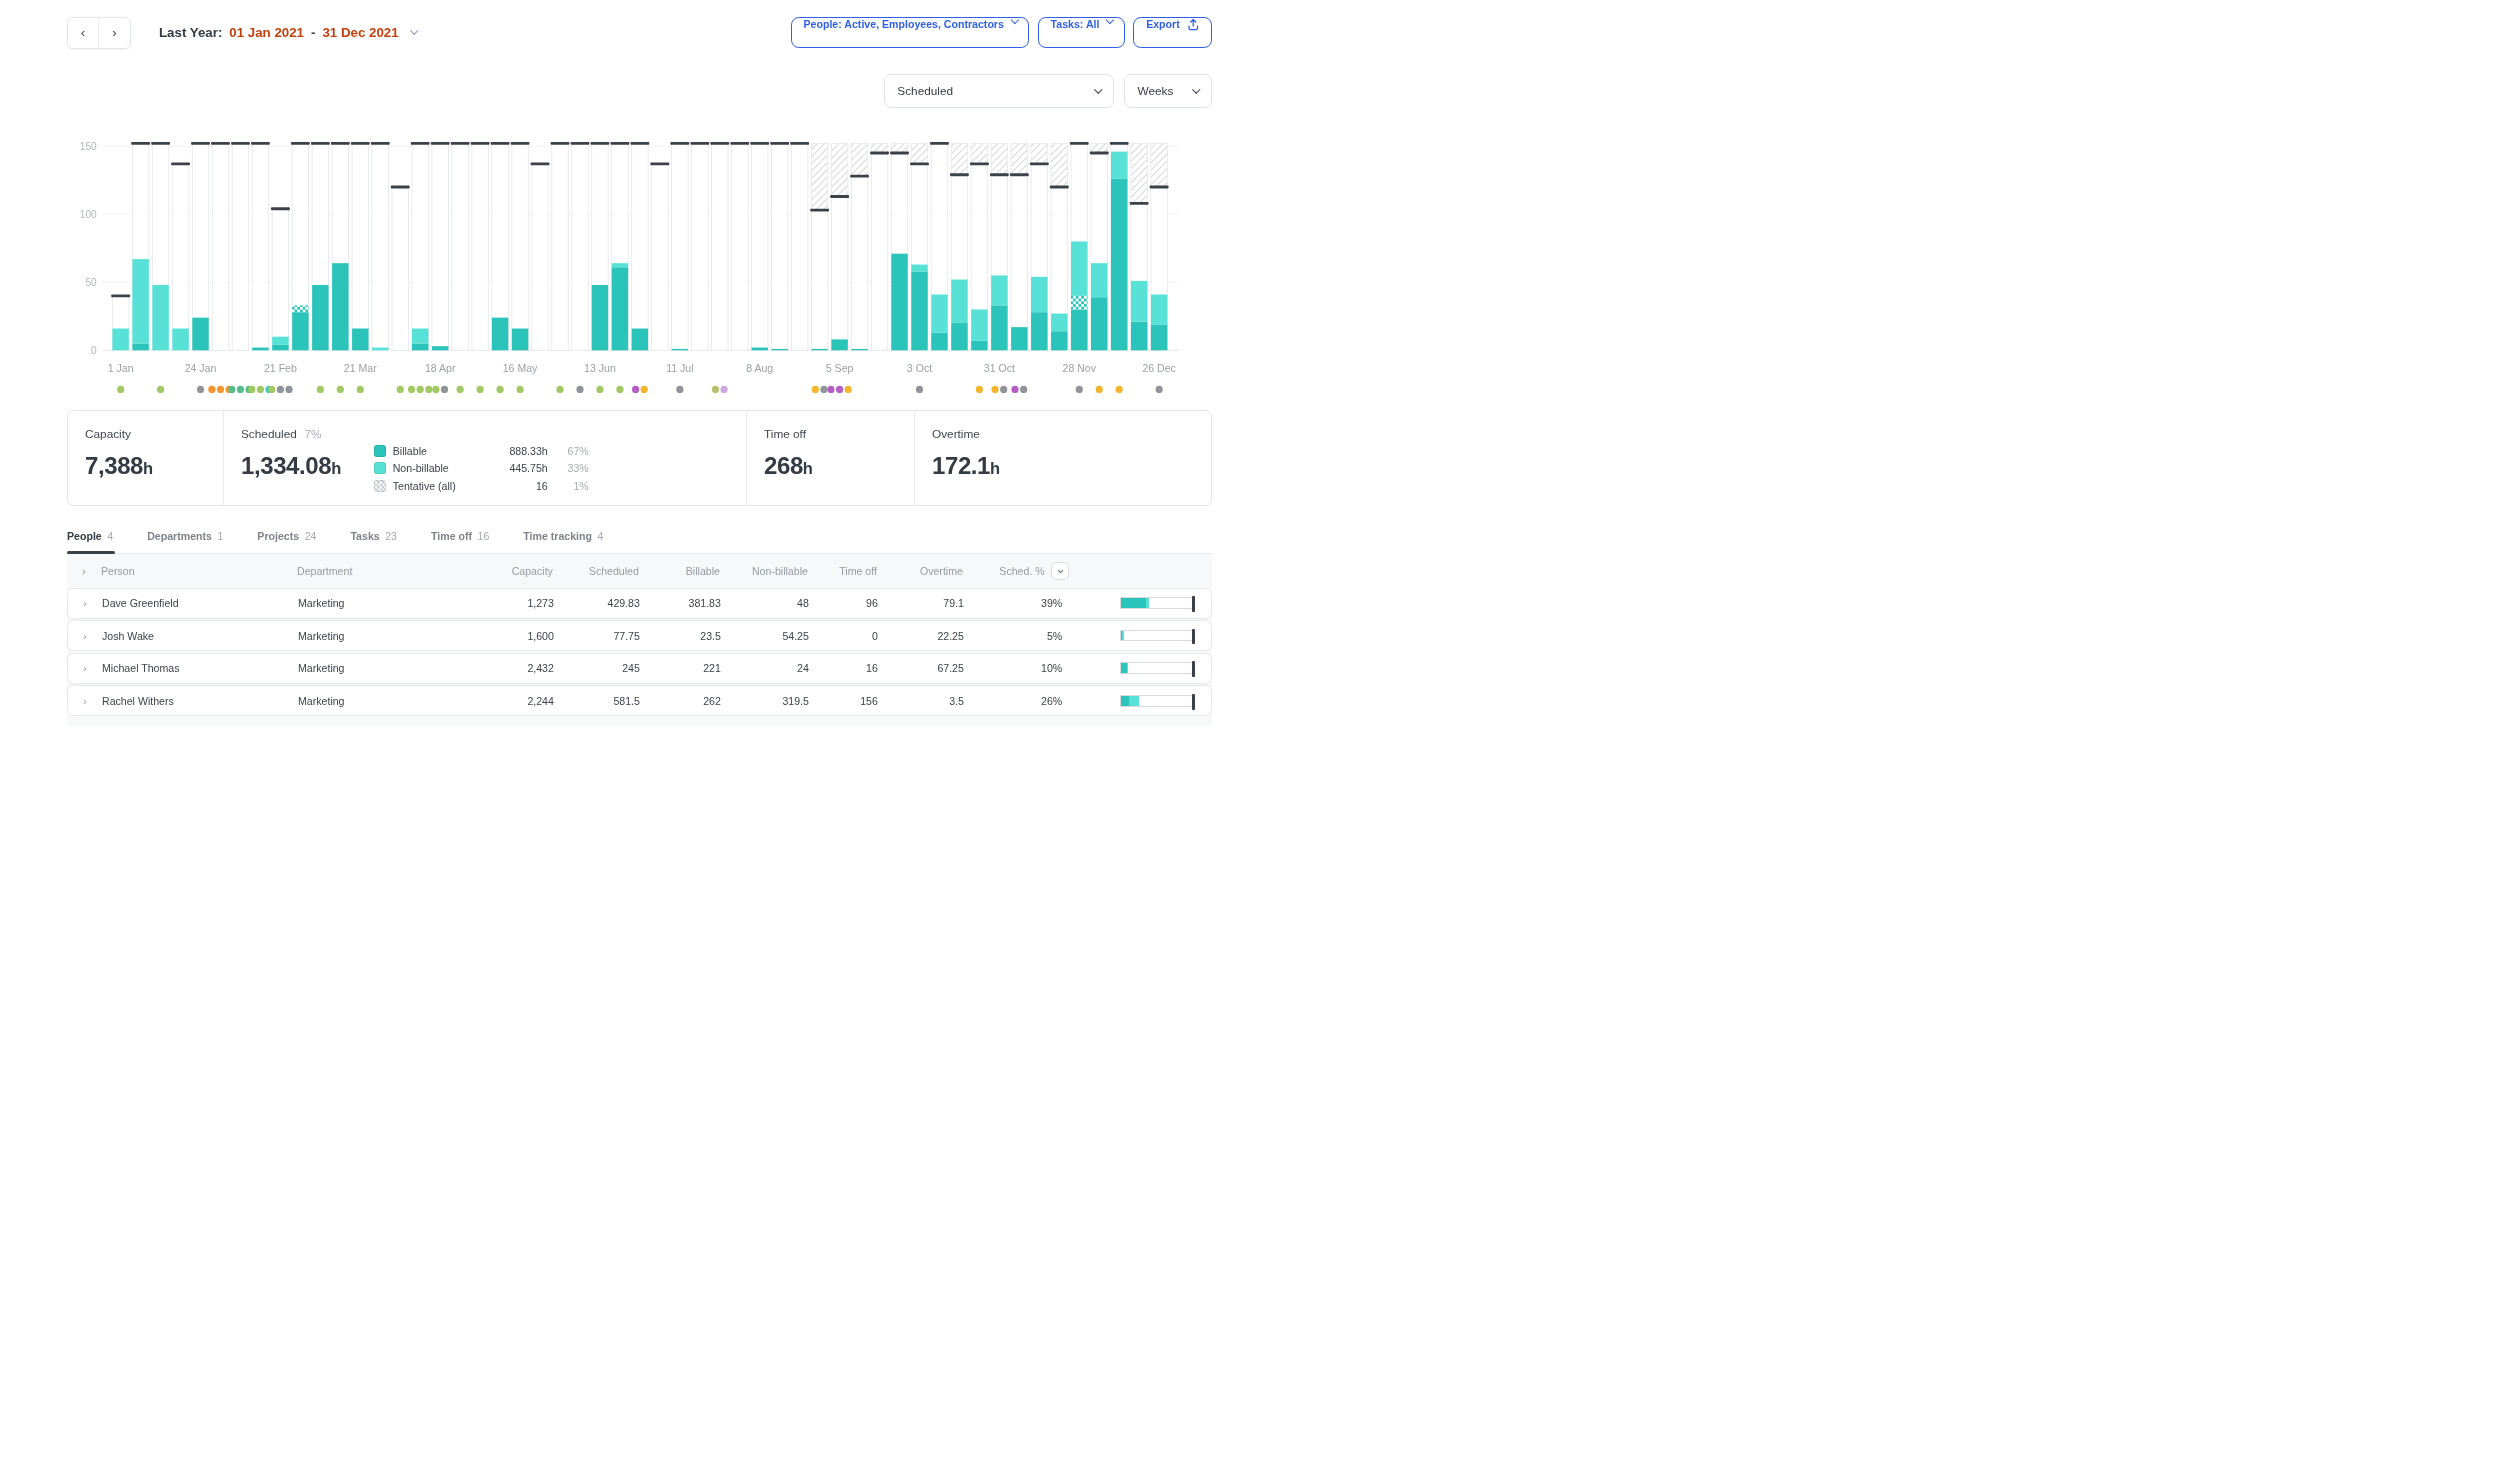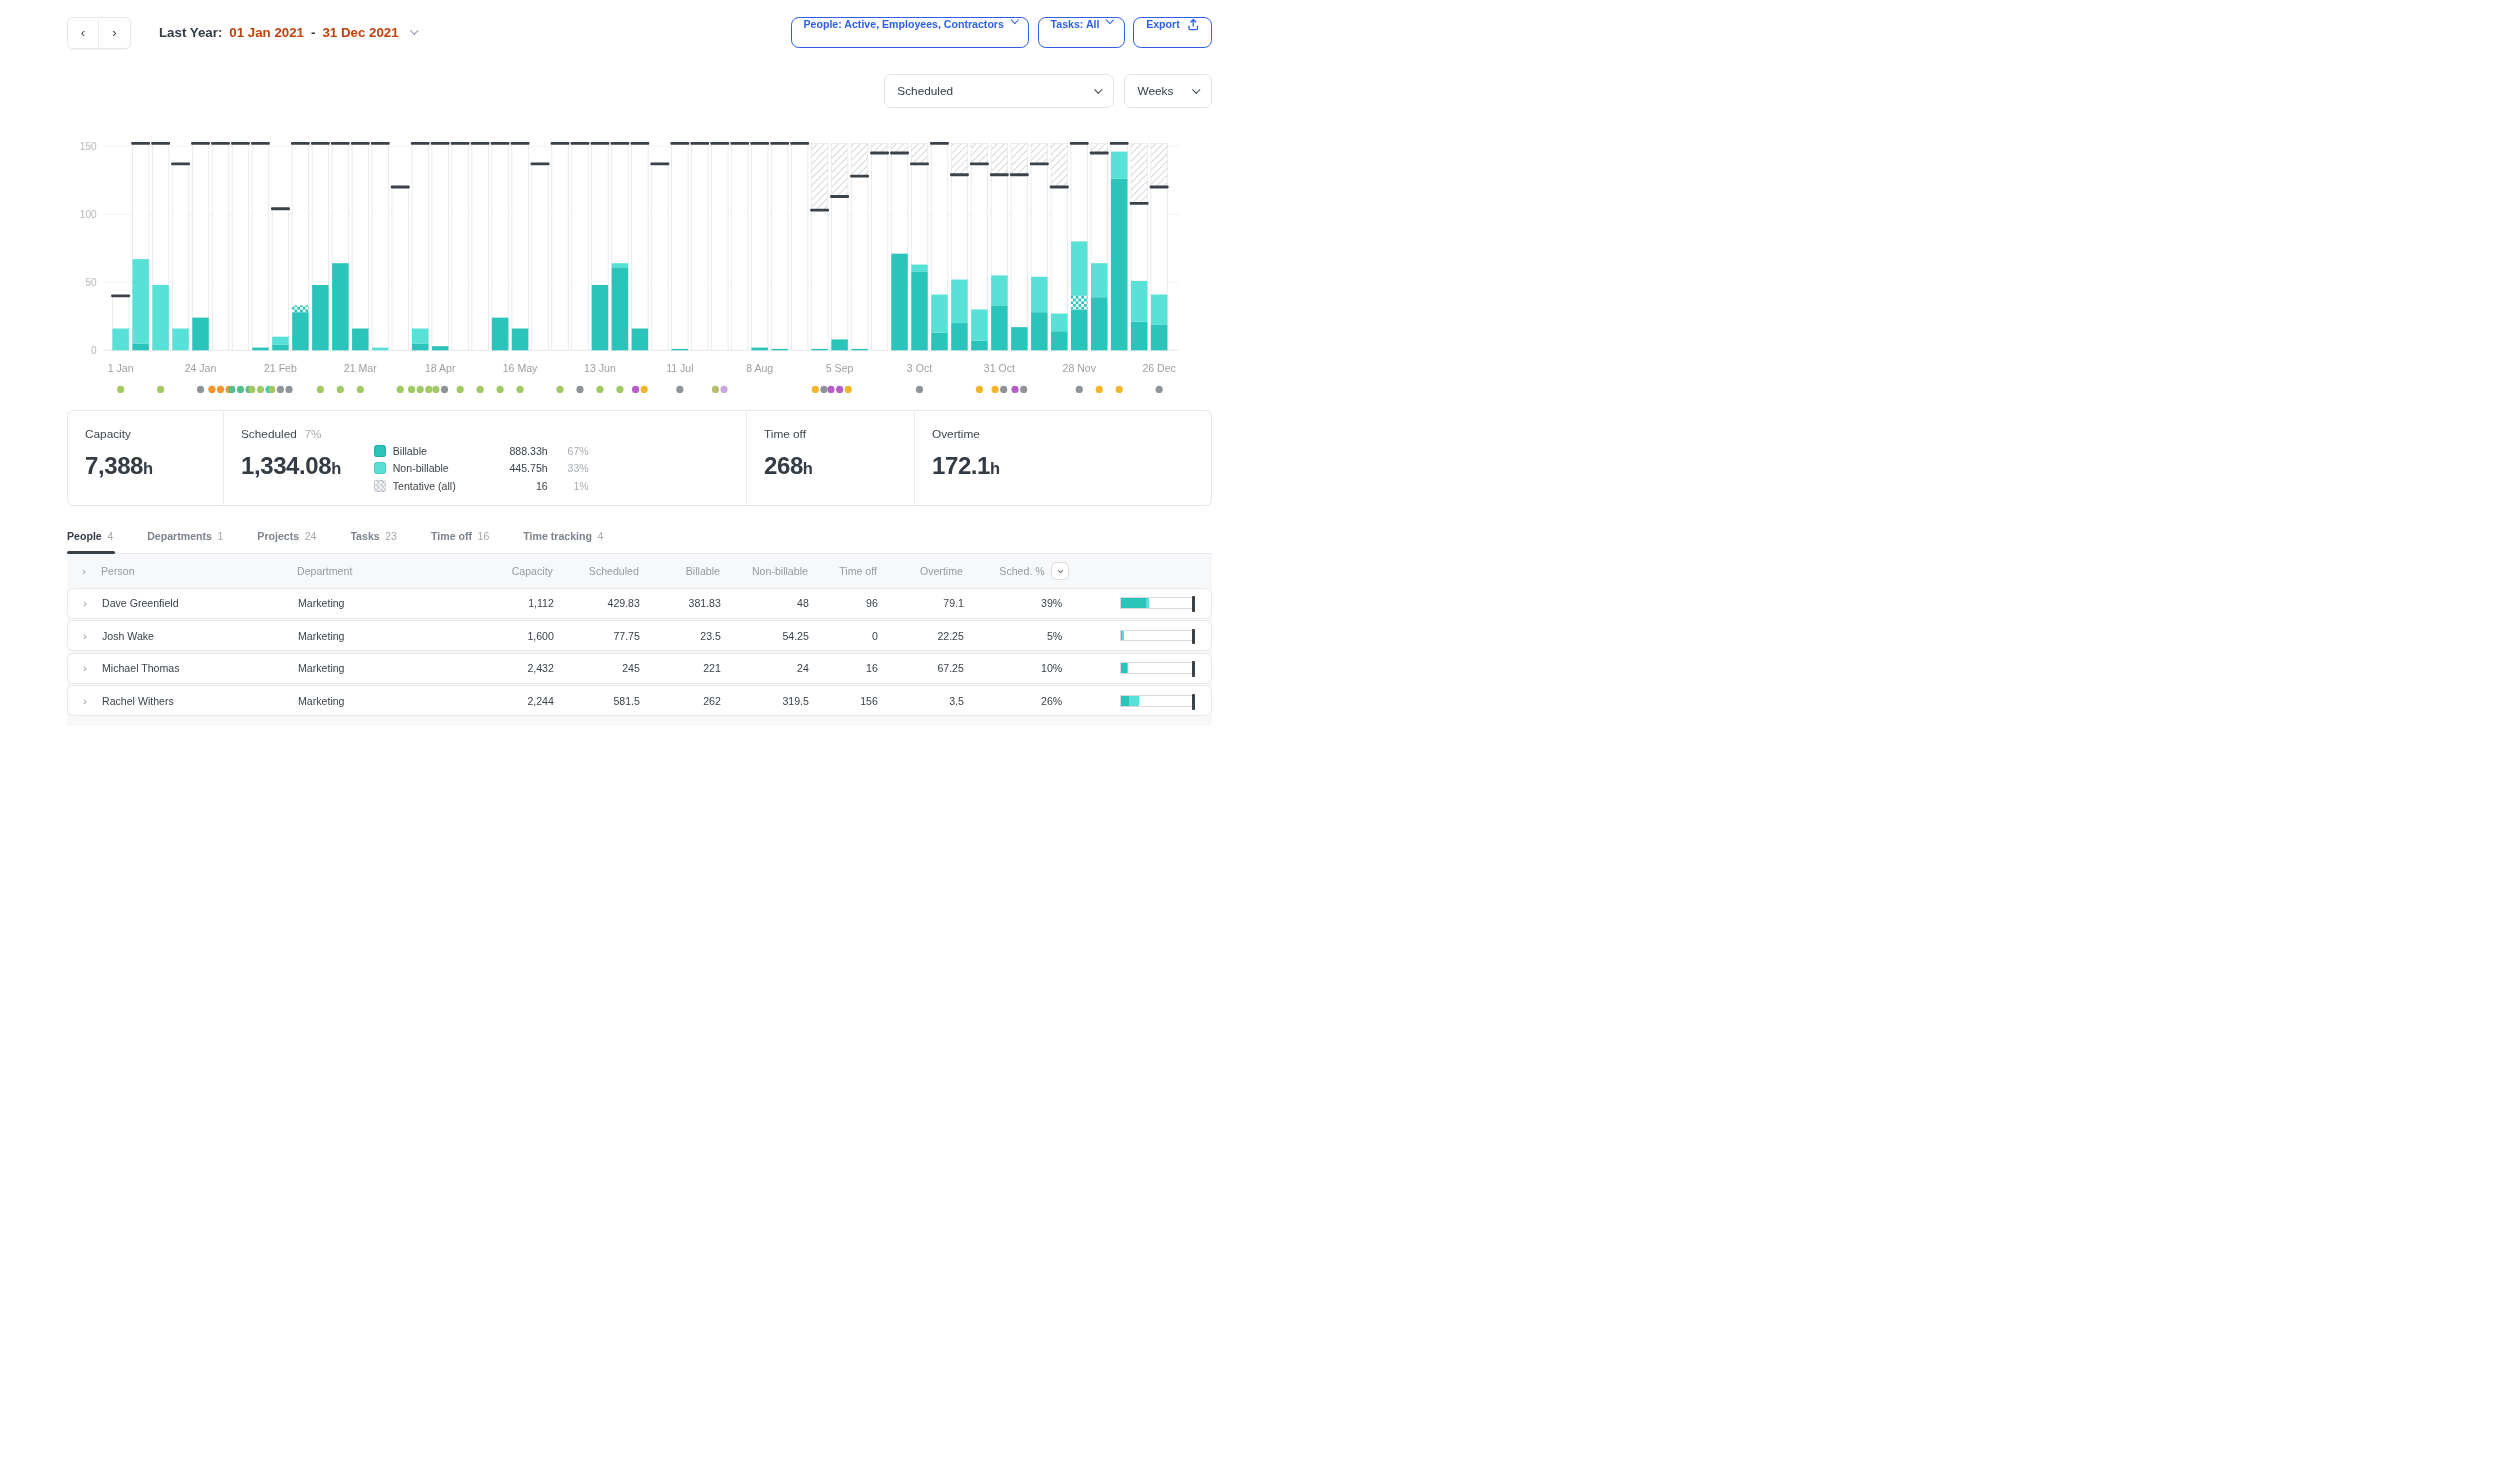--- a/index.html
+++ b/index.html
@@ -602,21 +602,21 @@
             <span class="chev"></span>
           </span>
         </div>
         <div></div>
       </div>
     <div id="table-body">
         <div class="tgrid trow">
           <div class="cell-chev">›</div>
           <div>Dave Greenfield</div>
           <div>Marketing</div>
-          <div class="num">1,112</div>
+          <div class="num">1,273</div>
           <div class="num">429.83</div>
           <div class="num">381.83</div>
           <div class="num">48</div>
           <div class="num">96</div>
           <div class="num">79.1</div>
           <div class="num" style="padding-right:7.8px">39%</div>
           <div class="cell-bar">
             <div class="mini-track">
               <div class="seg bill" style="width:34.3%"></div>
               <div class="seg nb" style="width:4.3%"></div>

